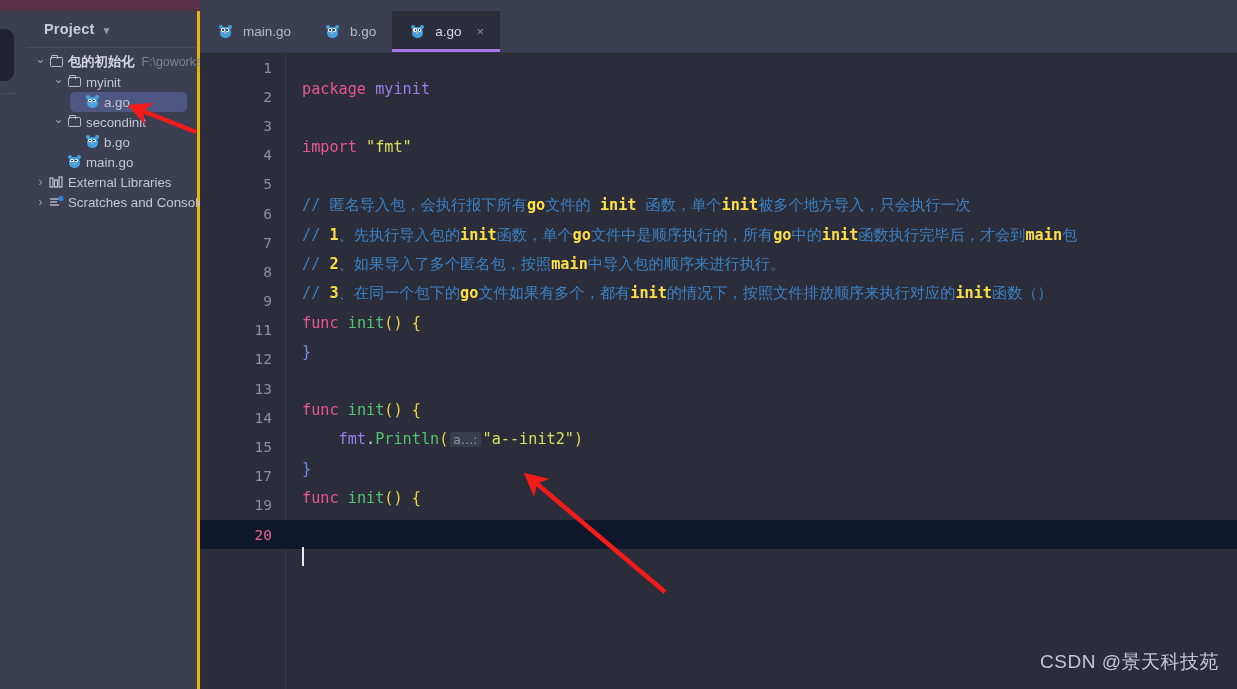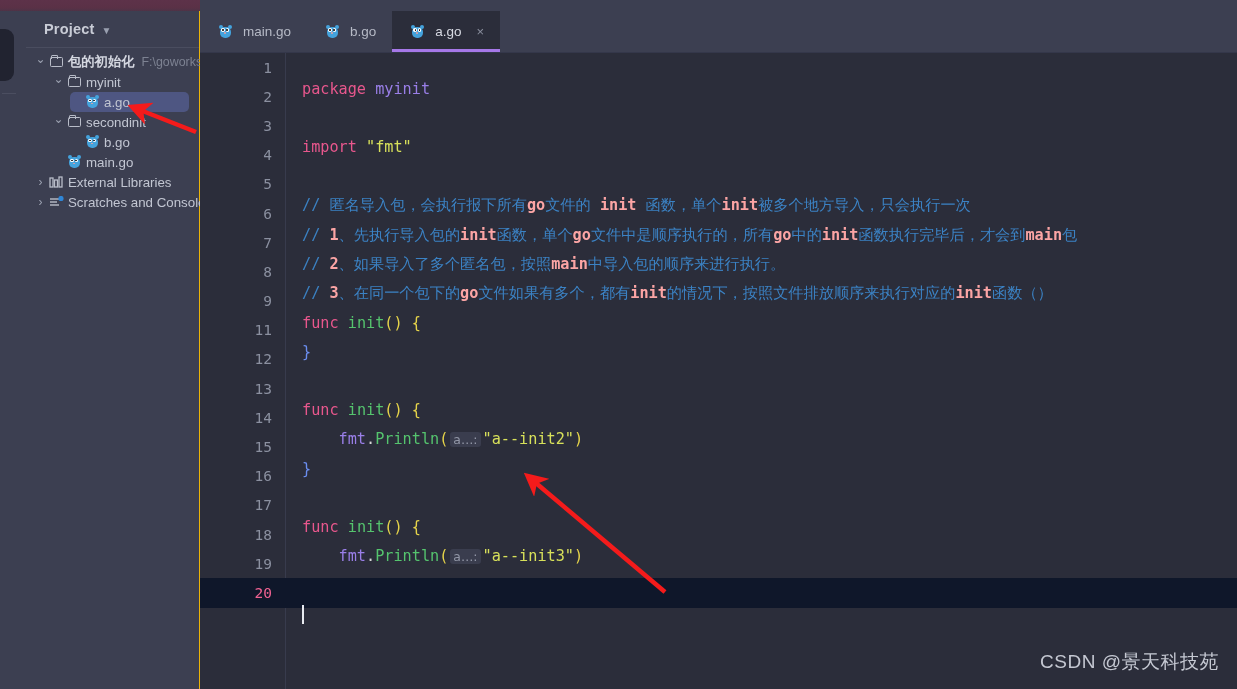--- a/index.html
+++ b/index.html
@@ -16,21 +16,21 @@
   #top-strip-accent { position:absolute; top:0; left:0; width:200px; height:11px;
       background: linear-gradient(180deg,#5d3249 0%,#5a3146 70%,#4e3347 100%); }
   
   #toolbar-left { position:absolute; top:11px; left:0; width:26px; height:678px; background:#3c3f51; }
   #tool-btn { position:absolute; top:18px; left:-12px; width:26px; height:52px;
       background:#212330; border-radius:9px; }
   #toolbar-left-sep { position:absolute; top:82px; left:2px; width:14px; height:1px; background:#4b4e60; }
 
   
   #sidebar { position:absolute; top:11px; left:26px; width:174px; height:678px;
-      background:#3c3f51; border-right:1px solid #eab308; }
+      background:#3c3f51; border-right:3px solid #eab308; }
   #sidebar-header { height:36px; display:flex; align-items:center; padding-left:18px; }
   #sidebar-title { color:#c9ccd6; font-size:14.5px; font-weight:bold; letter-spacing:.2px; }
   #sidebar-caret { color:#9aa0b0; font-size:10px; margin-left:7px; transform:translateY(1px); }
   #sidebar-divider { height:1px; background:#4a4d5f; margin:0 0 0 0; }
 
   .tree { padding-top:4px; font-size:13.3px; color:#c2c6d2; }
   .node { height:20px; display:flex; align-items:center; white-space:nowrap;
           position:relative; padding-right:4px; }
   .arrow { width:13px; flex:0 0 13px; text-align:center; color:#9ba1b0; font-size:9px; line-height:1; }
   .arrow.open::before { content:"\2304"; position:relative; top:-3px; font-size:12px; }
@@ -89,21 +89,21 @@
   .code { padding-left:17px; font-size:15.2px; white-space:pre; letter-spacing:0;margin-top:43px; }
 
   .kw { color:#e8578d; }
   .fn { color:#55c46e; }
   .pun { color:#d8d8d8; }
   .yel { color:#e6d44a; }
   .str { color:#d7e05a; }
   .pkg { color:#9a7fe8; }
   .brace { color:#6b8ef0; }
   .cm { color:#3b82c4; }
-  .cmb { color:#fca5a5; font-weight:bold; }
+  .cmb { color:#fde047; font-weight:bold; }
   .hint { background:#3a3d4e; color:#9398a8; font-size:12.4px; border-radius:3px;
           padding:0px 3px; margin:0 2px; font-family:"DejaVu Sans","Liberation Sans",sans-serif; }
   .caret { display:inline-block; width:2px; height:19px; background:#e8eaf0;
           vertical-align:middle; }
 
   
   #annotations { position:absolute; top:0; left:0; width:1237px; height:689px; pointer-events:none; }
 
   
   #watermark { position:absolute; right:18px; bottom:14px; color:#c5c8d2; font-size:19px;
@@ -330,30 +330,22 @@
         </div>
         <div class="cline">
           <div class="gutter">14</div>
           <div class="code"><span class="pun">    </span><span class="pkg">fmt</span><span class="pun">.</span><span class="fn">Println</span><span class="yel">(</span><span class="hint">a…:</span><span class="str">"a--init2"</span><span class="yel">)</span></div>
         </div>
         <div class="cline">
           <div class="gutter">15</div>
           <div class="code"><span class="brace">}</span></div>
         </div>
         <div class="cline">
-          <div class="gutter">16</div>
-          <div class="code"></div>
-        </div>
-        <div class="cline">
           <div class="gutter">17</div>
           <div class="code"><span class="kw">func</span><span class="pun"> </span><span class="fn">init</span><span class="yel">()</span><span class="pun"> </span><span class="yel">{</span></div>
-        </div>
-        <div class="cline">
-          <div class="gutter">18</div>
-          <div class="code"><span class="pun">    </span><span class="pkg">fmt</span><span class="pun">.</span><span class="fn">Println</span><span class="yel">(</span><span class="hint">a…:</span><span class="str">"a--init3"</span><span class="yel">)</span></div>
         </div>
         <div class="cline">
           <div class="gutter">19</div>
           <div class="code"><span class="brace">}</span></div>
         </div>
         <div class="cline current">
           <div class="gutter">20</div>
           <div class="code"><span class="caret"></span></div>
         </div>
       </div>

